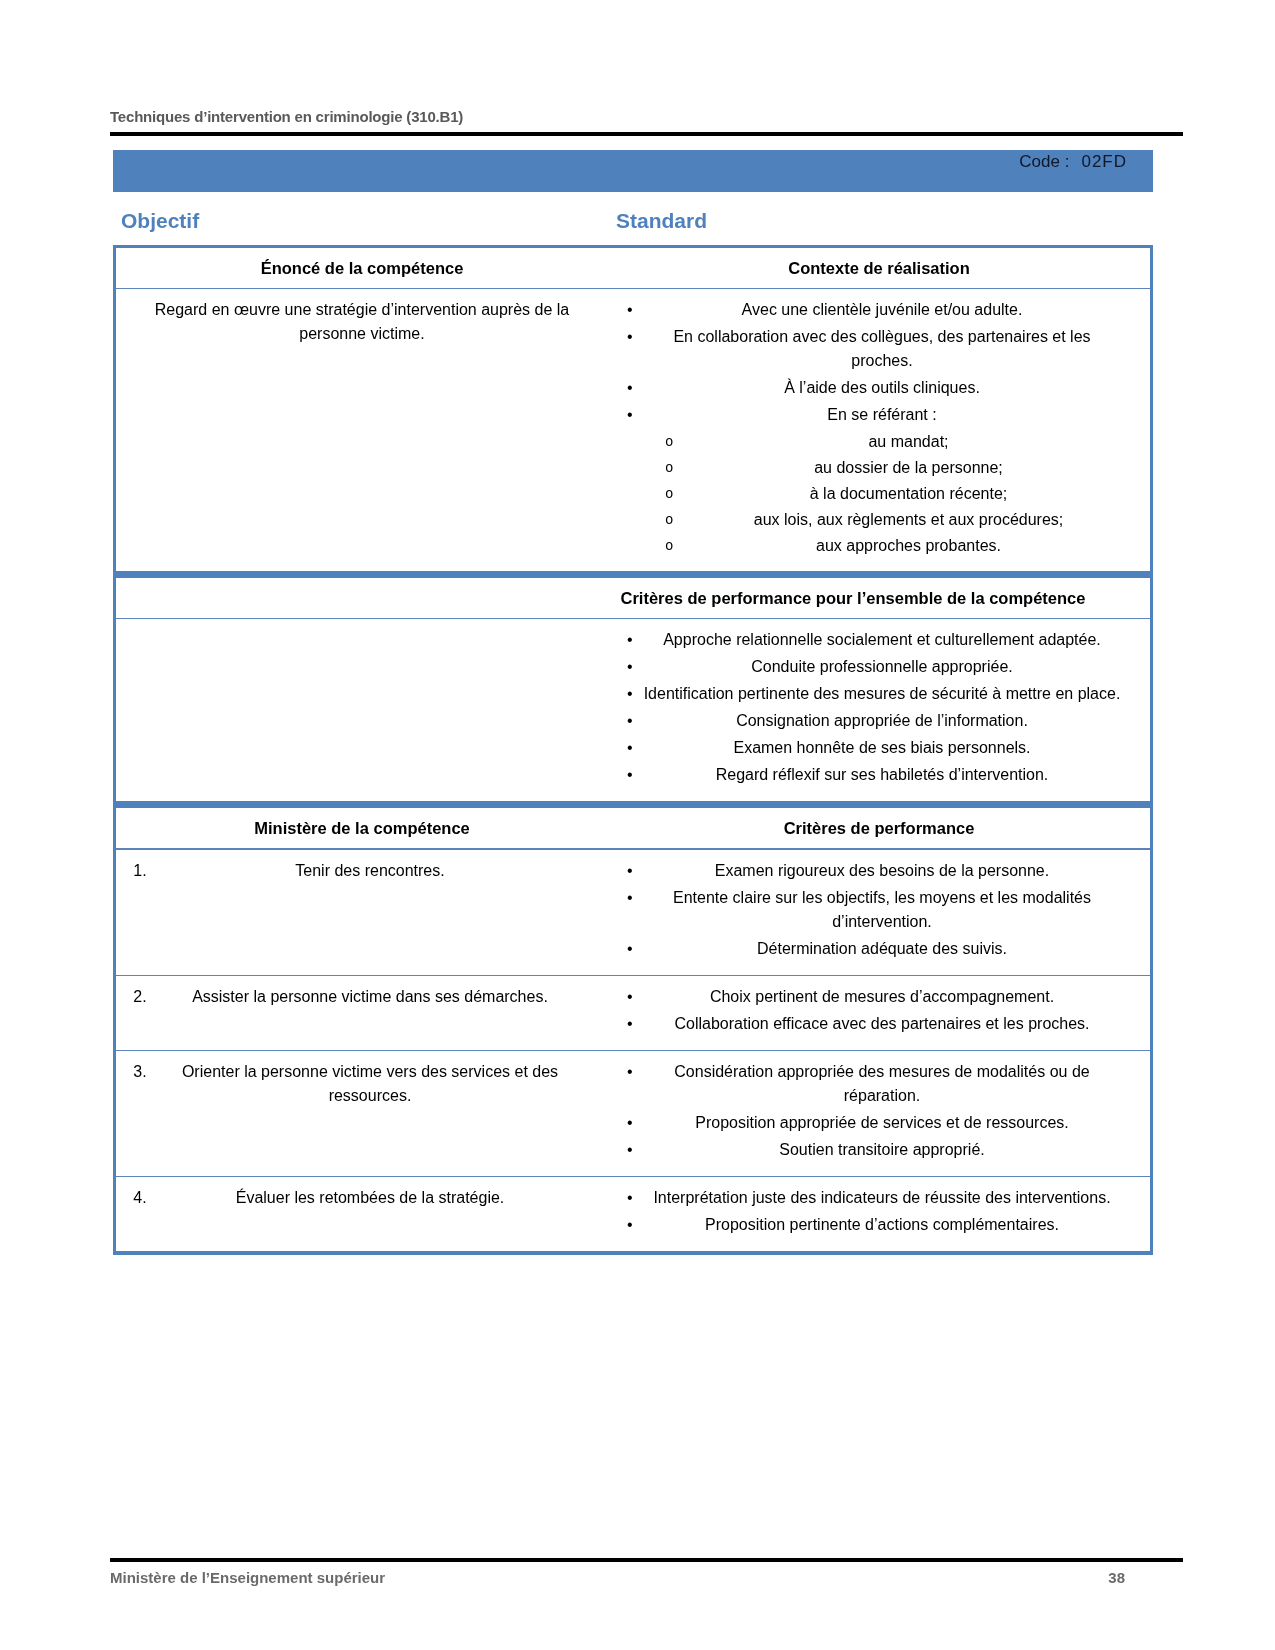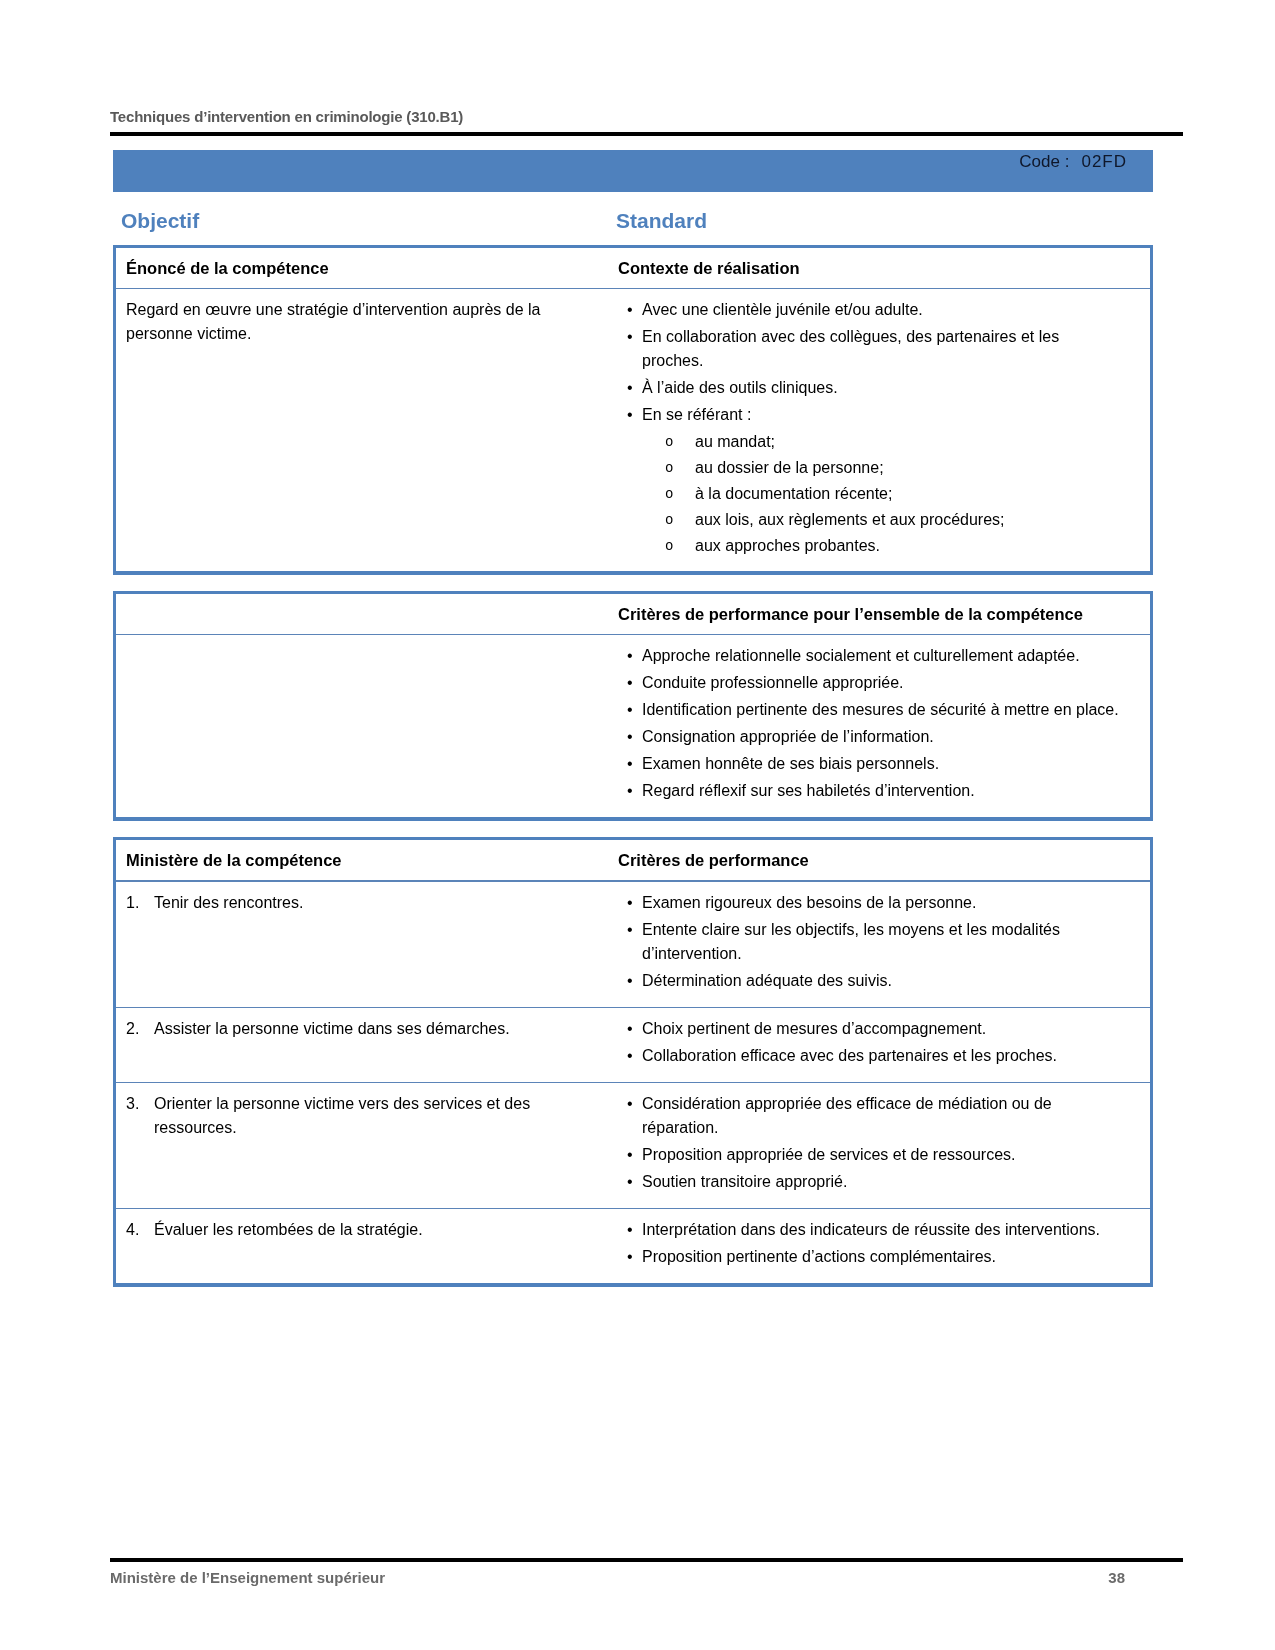--- a/index.html
+++ b/index.html
@@ -18,21 +18,21 @@
 
   
   .content{position:absolute;left:113px;top:150px;width:1040px;font-size:16px;line-height:24px;}
 
   .code-banner{height:42px;background:var(--blue);color:#0f172a;display:flex;align-items:flex-start;justify-content:flex-end;padding-right:26px;box-sizing:border-box;font-size:17px;}
   .code-banner .code-value{margin-left:12px;letter-spacing:1px;}
 
   .col-headings{display:grid;grid-template-columns:495px 1fr;margin:17px 0 12px 0;padding-left:8px;}
   .col-heading{font-size:21px;font-weight:bold;color:var(--blue);}
 
-  .tbl{border:3px solid var(--blue);border-bottom-width:4px;margin-bottom:16px;background:#fff;}
+  .tbl{border:3px solid var(--blue);border-bottom-width:4px;background:#fff;text-align:center;}
   .tbl-row{display:grid;grid-template-columns:492px 1fr;}
   .tbl-header-row{border-bottom:1px solid var(--blue-thin);}
   .tbl-cell{padding:8px 10px;box-sizing:border-box;}
   .tbl-header-cell{font-weight:bold;font-size:16.5px;}
   .tbl-body-cell{padding:9px 10px 11px 10px;}
   .tbl-body-cell.right{padding-right:28px;}
   .hdr-narrow{max-width:470px;}
 
   
   .b{position:relative;padding-left:24px;margin-bottom:3px;}
@@ -149,35 +149,35 @@
       </div>
 
       <div class="tbl-row t3-body-row">
         <div class="tbl-cell tbl-body-cell">
           <div class="erow">
             <span class="enum">3.</span>
             <span class="etext">Orienter la personne victime vers des services et des ressources.</span>
           </div>
         </div>
         <div class="tbl-cell tbl-body-cell right">
-          <div class="b">Considération appropriée des efficace de médiation ou de réparation.</div>
+          <div class="b">Considération appropriée des mesures de modalités ou de réparation.</div>
           <div class="b">Proposition appropriée de services et de ressources.</div>
           <div class="b">Soutien transitoire approprié.</div>
         </div>
       </div>
 
       <div class="tbl-row t3-body-row">
         <div class="tbl-cell tbl-body-cell">
           <div class="erow">
             <span class="enum">4.</span>
             <span class="etext">Évaluer les retombées de la stratégie.</span>
           </div>
         </div>
         <div class="tbl-cell tbl-body-cell right">
-          <div class="b">Interprétation dans des indicateurs de réussite des interventions.</div>
+          <div class="b">Interprétation juste des indicateurs de réussite des interventions.</div>
           <div class="b">Proposition pertinente d’actions complémentaires.</div>
         </div>
       </div>
     </div>
 
   </div>
 
   <div class="footer-rule"></div>
   <div class="footer-row">
     <span class="footer-left">Ministère de l’Enseignement supérieur</span>

